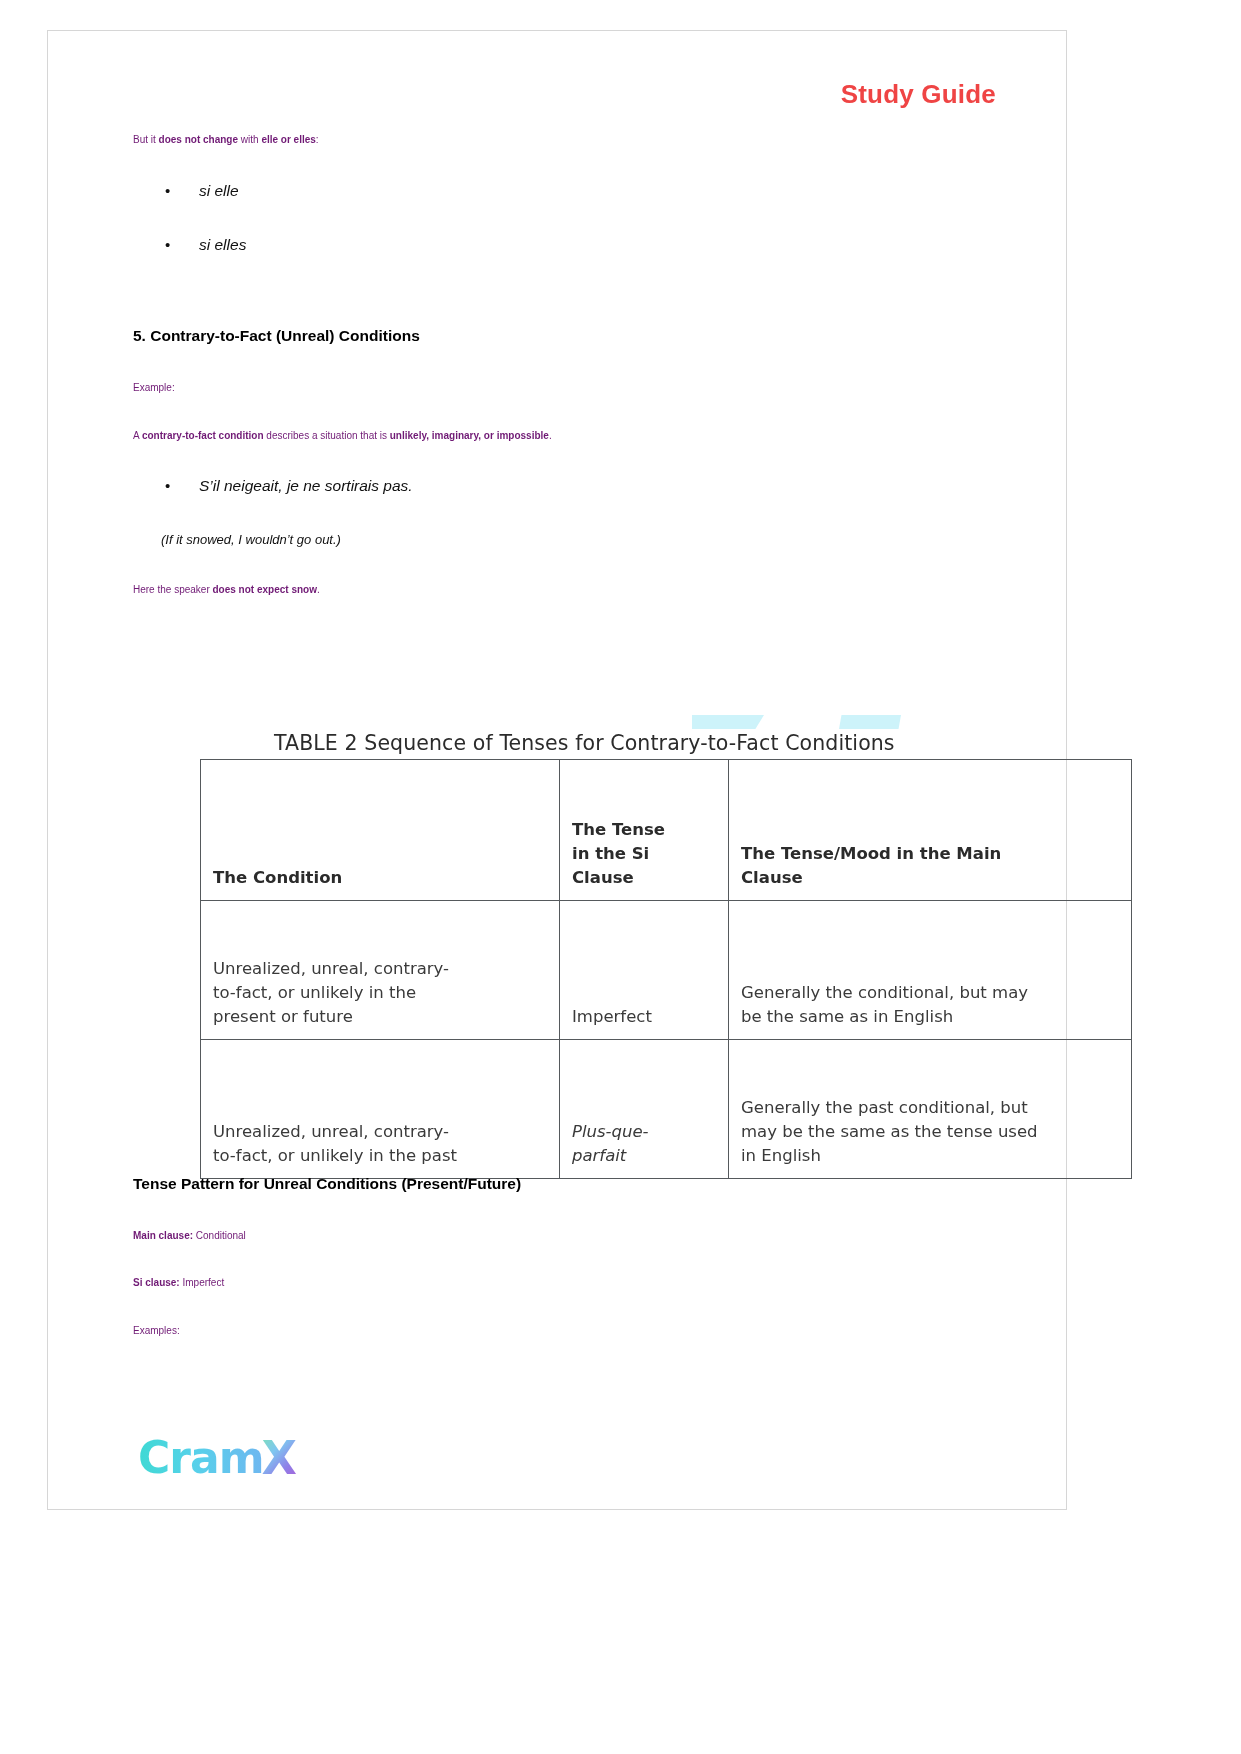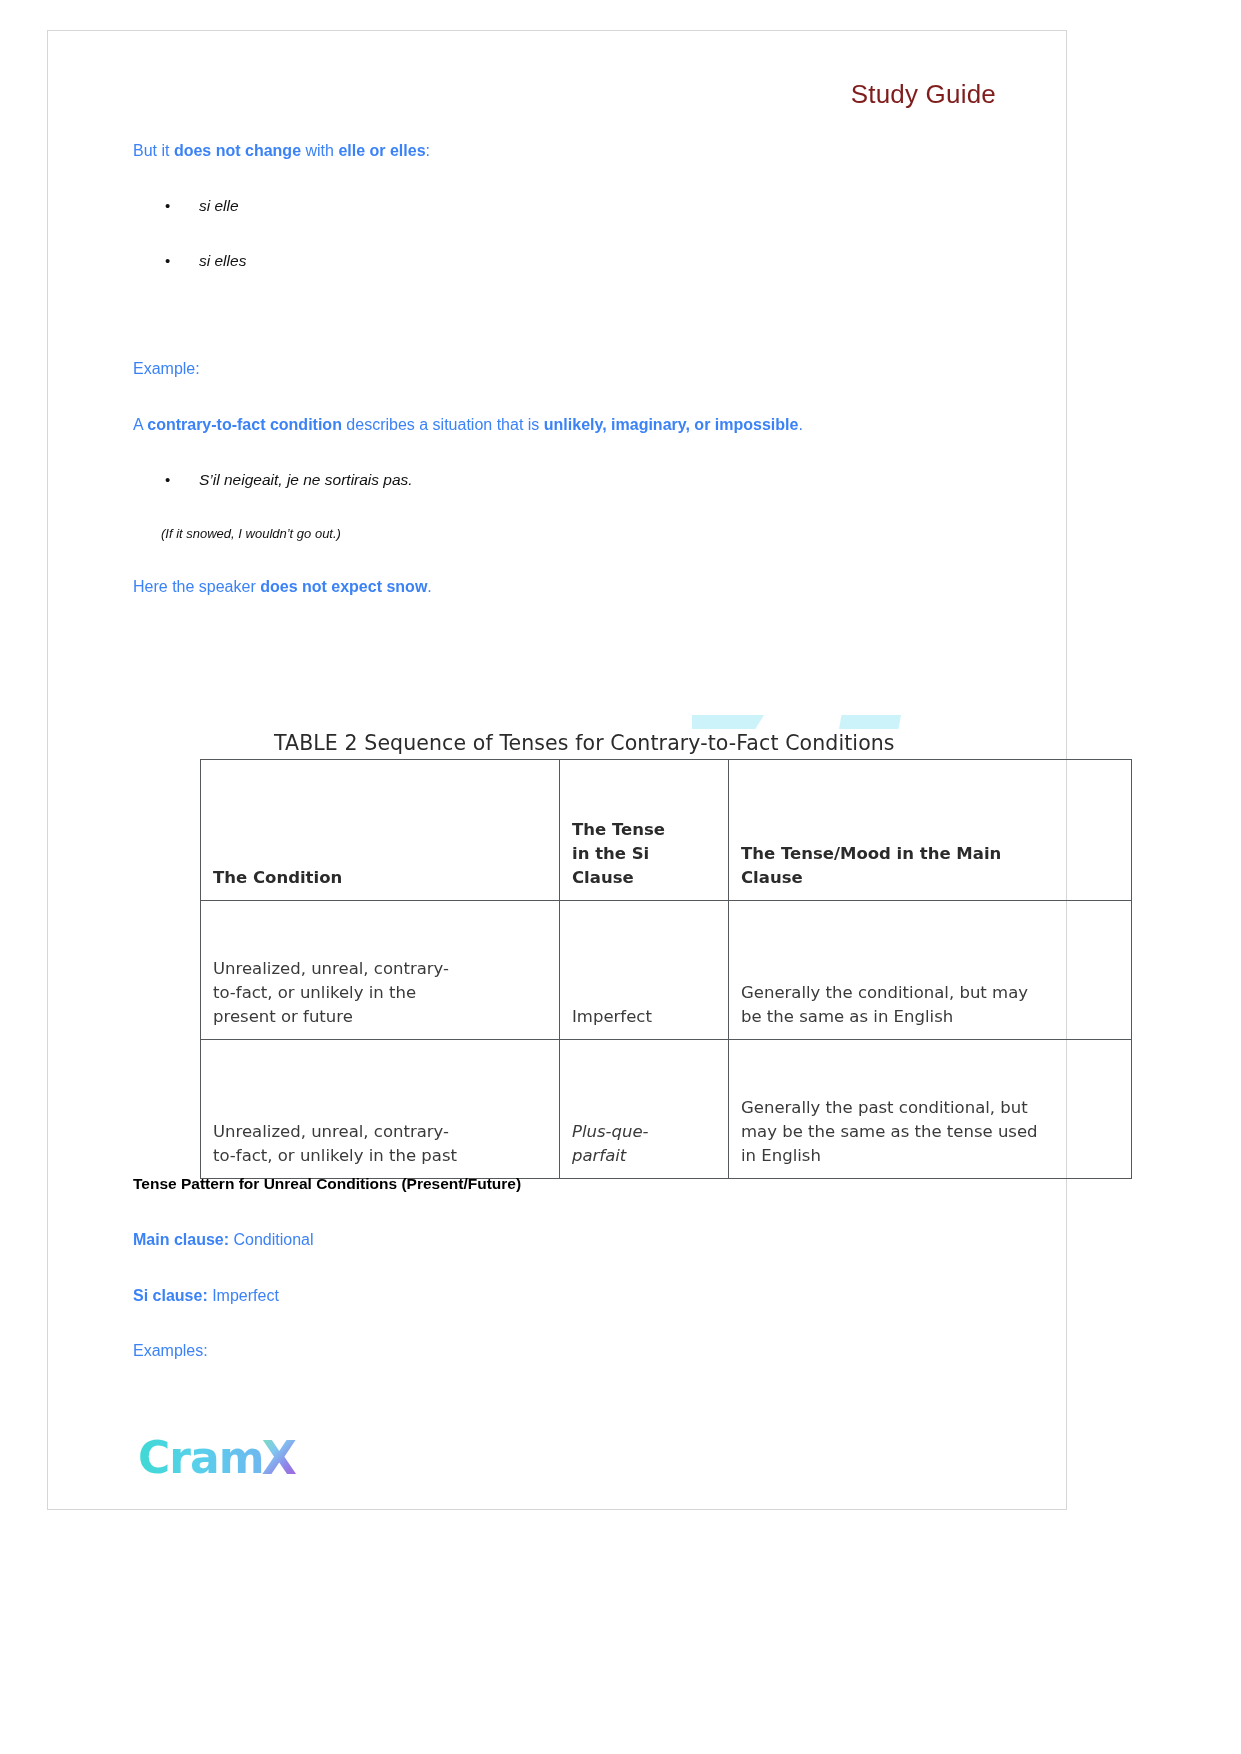--- a/index.html
+++ b/index.html
@@ -28,37 +28,37 @@
     position: relative;
     width: 100%;
     height: 100%;
   }
 
   .doc-title {
     position: absolute;
     top: 48px;
     right: 70px;
     font-size: 26px;
-    font-weight: normal;
-    color: #7f1d1d;
+    font-weight: bold;
+    color: #ef4444;
     letter-spacing: 0.2px;
   }
 
   .content {
     position: absolute;
     left: 85px;
     top: 92px;
     width: 880px;
   }
 
   p.para {
-    margin: 17px 0 34px 0;
-    font-size: 16px;
-    line-height: 1.35;
-    color: #3b82f6;
+    margin: 10px 0 34px 0;
+    font-size: 10px;
+    line-height: 1.35;
+    color: #701a75;
   }
 
   .bullet-row {
     display: flex;
     margin: 0 0 34px 0;
     padding-left: 32px;
     font-size: 15.5px;
     color: #111;
   }
   .bullet-dot {
@@ -200,20 +200,21 @@
         <span class="bullet-text">si elle</span>
       </div>
 
       <div class="bullet-row">
         <span class="bullet-dot">•</span>
         <span class="bullet-text">si elles</span>
       </div>
 
       <div style="height:36px"></div>
 
+      <h3 class="section-head">5. Contrary-to-Fact (Unreal) Conditions</h3>
 
       <p class="para">Example:</p>
 
       <p class="para"><span>A </span><b>contrary-to-fact condition</b><span> describes a situation that is </span><b>unlikely, imaginary, or impossible</b><span>.</span></p>
 
       <div class="bullet-row">
         <span class="bullet-dot">•</span>
         <span class="bullet-text">S’il neigeait, je ne sortirais pas.</span>
       </div>
 

